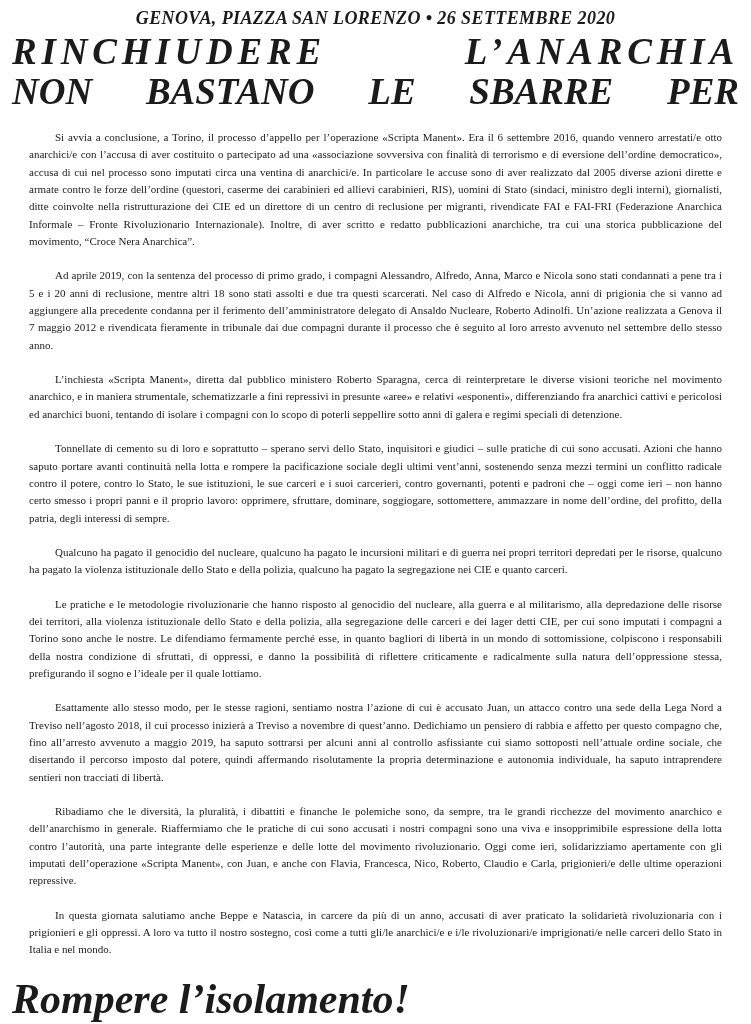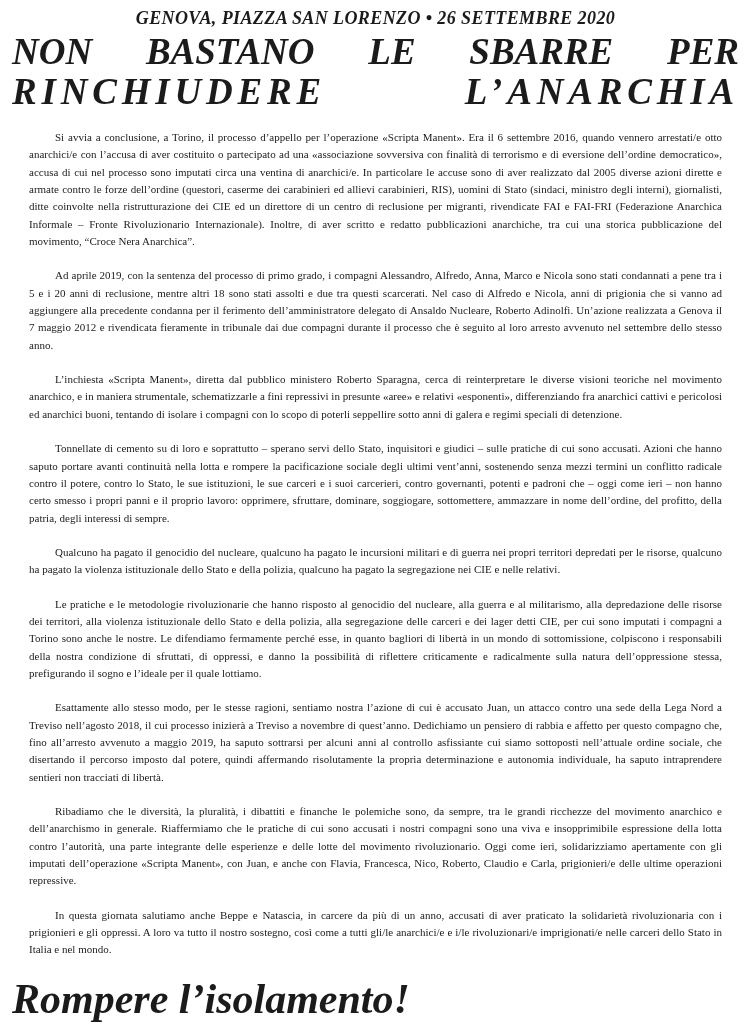--- a/index.html
+++ b/index.html
@@ -70,30 +70,30 @@
   }
 </style>
 </head>
 <body>
 
 <div class="page">
 
   <div class="kicker">GENOVA, PIAZZA SAN LORENZO • 26 SETTEMBRE 2020</div>
 
   <h1 class="title">
+    <span class="title-line title-line-2">RINCHIUDERE L’ANARCHIA</span>
     <span class="title-line">NON BASTANO LE SBARRE PER</span>
-    <span class="title-line title-line-2">RINCHIUDERE L’ANARCHIA</span>
   </h1>
 
   <div class="body-text">
     <p>Si avvia a conclusione, a Torino, il processo d’appello per l’operazione «Scripta Manent». Era il 6 settembre 2016, quando vennero arrestati/e otto anarchici/e con l’accusa di aver costituito o partecipato ad una «associazione sovversiva con finalità di terrorismo e di eversione dell’ordine democratico», accusa di cui nel processo sono imputati circa una ventina di anarchici/e. In particolare le accuse sono di aver realizzato dal 2005 diverse azioni dirette e armate contro le forze dell’ordine (questori, caserme dei carabinieri ed allievi carabinieri, RIS), uomini di Stato (sindaci, ministro degli interni), giornalisti, ditte coinvolte nella ristrutturazione dei CIE ed un direttore di un centro di reclusione per migranti, rivendicate FAI e FAI-FRI (Federazione Anarchica Informale – Fronte Rivoluzionario Internazionale). Inoltre, di aver scritto e redatto pubblicazioni anarchiche, tra cui una storica pubblicazione del movimento, “Croce Nera Anarchica”.</p>
     <p>Ad aprile 2019, con la sentenza del processo di primo grado, i compagni Alessandro, Alfredo, Anna, Marco e Nicola sono stati condannati a pene tra i 5 e i 20 anni di reclusione, mentre altri 18 sono stati assolti e due tra questi scarcerati. Nel caso di Alfredo e Nicola, anni di prigionia che si vanno ad aggiungere alla precedente condanna per il ferimento dell’amministratore delegato di Ansaldo Nucleare, Roberto Adinolfi. Un’azione realizzata a Genova il 7 maggio 2012 e rivendicata fieramente in tribunale dai due compagni durante il processo che è seguito al loro arresto avvenuto nel settembre dello stesso anno.</p>
     <p>L’inchiesta «Scripta Manent», diretta dal pubblico ministero Roberto Sparagna, cerca di reinterpretare le diverse visioni teoriche nel movimento anarchico, e in maniera strumentale, schematizzarle a fini repressivi in presunte «aree» e relativi «esponenti», differenziando fra anarchici cattivi e pericolosi ed anarchici buoni, tentando di isolare i compagni con lo scopo di poterli seppellire sotto anni di galera e regimi speciali di detenzione.</p>
     <p>Tonnellate di cemento su di loro e soprattutto – sperano servi dello Stato, inquisitori e giudici – sulle pratiche di cui sono accusati. Azioni che hanno saputo portare avanti continuità nella lotta e rompere la pacificazione sociale degli ultimi vent’anni, sostenendo senza mezzi termini un conflitto radicale contro il potere, contro lo Stato, le sue istituzioni, le sue carceri e i suoi carcerieri, contro governanti, potenti e padroni che – oggi come ieri – non hanno certo smesso i propri panni e il proprio lavoro: opprimere, sfruttare, dominare, soggiogare, sottomettere, ammazzare in nome dell’ordine, del profitto, della patria, degli interessi di sempre.</p>
-    <p>Qualcuno ha pagato il genocidio del nucleare, qualcuno ha pagato le incursioni militari e di guerra nei propri territori depredati per le risorse, qualcuno ha pagato la violenza istituzionale dello Stato e della polizia, qualcuno ha pagato la segregazione nei CIE e nelle relativi.</p>
+    <p>Qualcuno ha pagato il genocidio del nucleare, qualcuno ha pagato le incursioni militari e di guerra nei propri territori depredati per le risorse, qualcuno ha pagato la violenza istituzionale dello Stato e della polizia, qualcuno ha pagato la segregazione nei CIE e quanto carceri.</p>
     <p>Le pratiche e le metodologie rivoluzionarie che hanno risposto al genocidio del nucleare, alla guerra e al militarismo, alla depredazione delle risorse dei territori, alla violenza istituzionale dello Stato e della polizia, alla segregazione delle carceri e dei lager detti CIE, per cui sono imputati i compagni a Torino sono anche le nostre. Le difendiamo fermamente perché esse, in quanto bagliori di libertà in un mondo di sottomissione, colpiscono i responsabili della nostra condizione di sfruttati, di oppressi, e danno la possibilità di riflettere criticamente e radicalmente sulla natura dell’oppressione stessa, prefigurando il sogno e l’ideale per il quale lottiamo.</p>
     <p>Esattamente allo stesso modo, per le stesse ragioni, sentiamo nostra l’azione di cui è accusato Juan, un attacco contro una sede della Lega Nord a Treviso nell’agosto 2018, il cui processo inizierà a Treviso a novembre di quest’anno. Dedichiamo un pensiero di rabbia e affetto per questo compagno che, fino all’arresto avvenuto a maggio 2019, ha saputo sottrarsi per alcuni anni al controllo asfissiante cui siamo sottoposti nell’attuale ordine sociale, che disertando il percorso imposto dal potere, quindi affermando risolutamente la propria determinazione e autonomia individuale, ha saputo intraprendere sentieri non tracciati di libertà.</p>
     <p>Ribadiamo che le diversità, la pluralità, i dibattiti e finanche le polemiche sono, da sempre, tra le grandi ricchezze del movimento anarchico e dell’anarchismo in generale. Riaffermiamo che le pratiche di cui sono accusati i nostri compagni sono una viva e insopprimibile espressione della lotta contro l’autorità, una parte integrante delle esperienze e delle lotte del movimento rivoluzionario. Oggi come ieri, solidarizziamo apertamente con gli imputati dell’operazione «Scripta Manent», con Juan, e anche con Flavia, Francesca, Nico, Roberto, Claudio e Carla, prigionieri/e delle ultime operazioni repressive.</p>
     <p>In questa giornata salutiamo anche Beppe e Natascia, in carcere da più di un anno, accusati di aver praticato la solidarietà rivoluzionaria con i prigionieri e gli oppressi. A loro va tutto il nostro sostegno, così come a tutti gli/le anarchici/e e i/le rivoluzionari/e imprigionati/e nelle carceri dello Stato in Italia e nel mondo.</p>
   </div>
 
   <div class="slogan">Rompere l’isolamento!</div>
 
   <div class="signature">ANARCHICHE, ANARCHICI E SOLIDALI</div>
 

